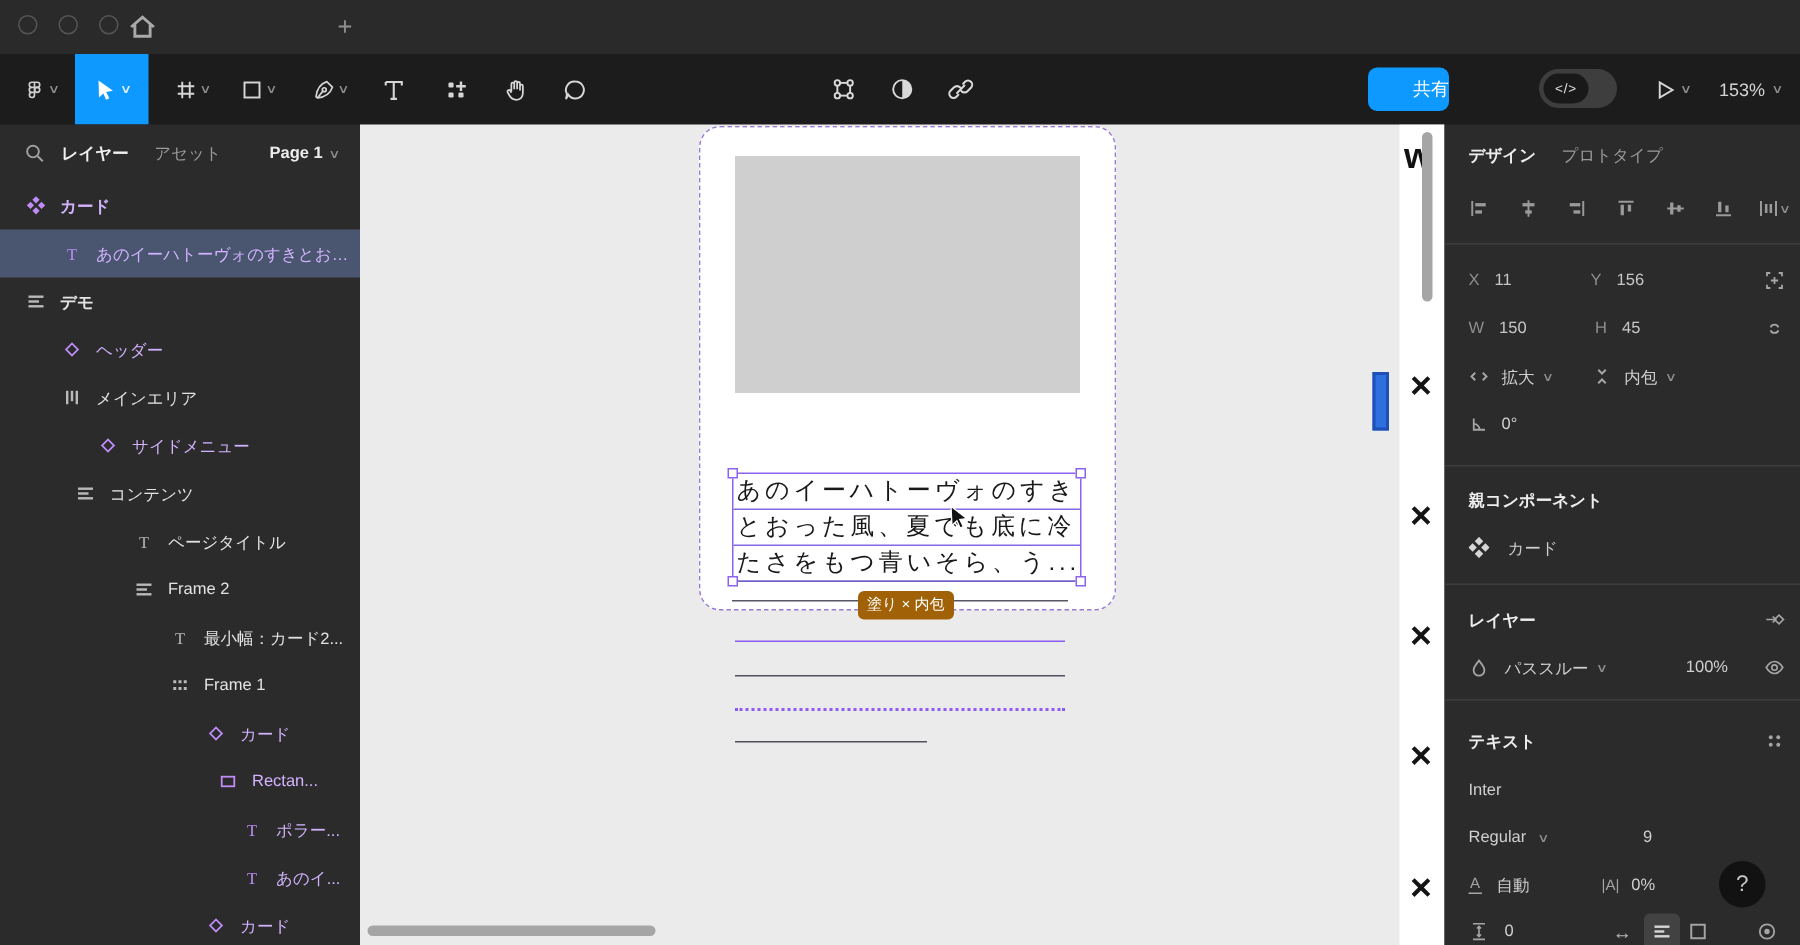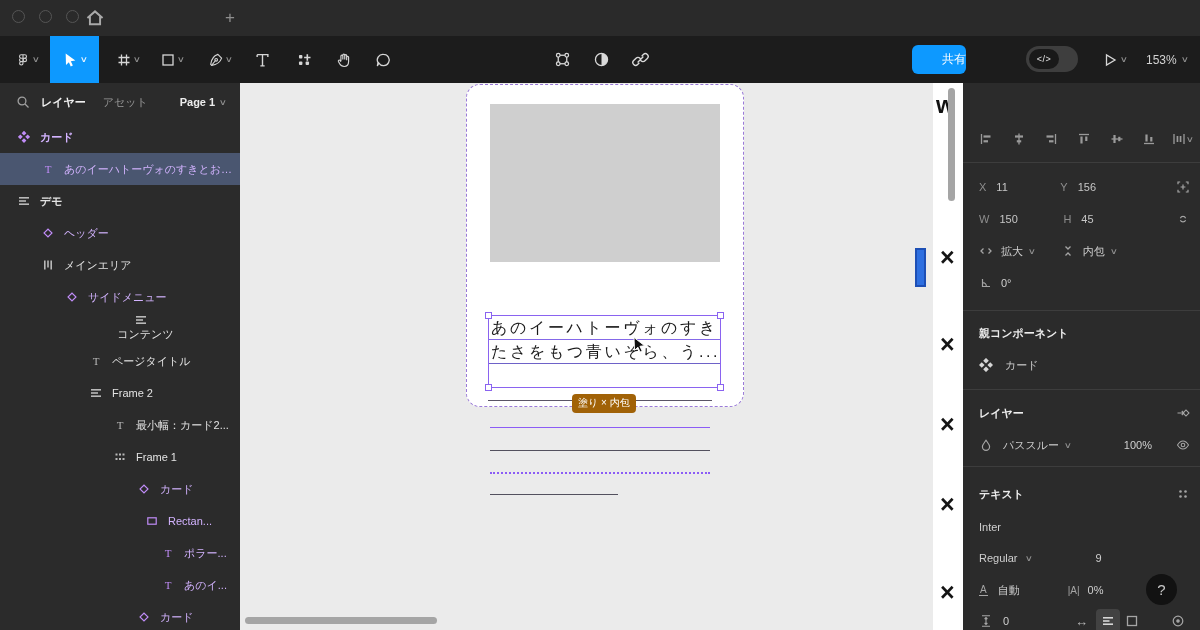--- a/index.html
+++ b/index.html
@@ -253,21 +253,21 @@
         <span class="lbl">メインエリア</span>
       </div>
       <div class="lrow purple" style="top: 160px; padding-left: 66px;">
         <span class="licon">
           <svg width="12" height="14" viewBox="0 0 12 14" fill="none" stroke="#c08cf8" stroke-width="1.2">
             <rect x="3.2" y="4.2" width="5.6" height="5.6" transform="rotate(45 6 7)"></rect>
           </svg>
         </span>
         <span class="lbl">サイドメニュー</span>
       </div>
-      <div class="lrow" style="top: 192px; padding-left: 51px; flex-direction: column;">
+      <div class="lrow" style="top: 192px; padding-left: 51px;">
         <span class="licon">
           <svg width="12" height="14" viewBox="0 0 12 14" fill="#b9b9b9">
             <rect x="1" y="3" width="10" height="1.6"></rect>
             <rect x="1" y="6.2" width="7" height="1.6"></rect>
             <rect x="1" y="9.4" width="10" height="1.6"></rect>
           </svg>
         </span>
         <span class="lbl">コンテンツ</span>
       </div>
       <div class="lrow" style="top: 224px; padding-left: 90px;">
@@ -350,20 +350,21 @@
         <span class="lbl">カード</span>
       </div>
     </div>
 </div>
 
 <div id="canvas" class="abs">
   <div id="card">
     <div id="card-img"></div>
     <div id="textsel">
       <div class="tline">あのイーハトーヴォのすき</div>
+      <div class="tline">とおった風、夏でも底に冷</div>
       <div class="tline" style="border-bottom-color:#6e62c8">たさをもつ青いそら、う...</div>
       <div class="handle" style="left:-4px;top:-4px"></div>
       <div class="handle" style="right:-4px;top:-4px"></div>
       <div class="handle" style="left:-4px;bottom:-4px"></div>
       <div class="handle" style="right:-4px;bottom:-4px"></div>
     </div>
   </div>
   <div id="card-underline"></div>
   <div class="stroke-line" style="left:250px;top:344px;width:220px;border-top:1.5px solid #8b5cf6"></div>
   <div class="stroke-line" style="left:250px;top:367px;width:220px;border-top:1.5px solid #53505e"></div>
@@ -385,20 +386,24 @@
   <div id="v-scroll"></div>
   <div id="h-scroll"></div>
   <div id="cursor">
     <svg width="15" height="16" viewBox="0 0 15 16">
         <path d="M1 0.5 L11.5 8.7 L6.9 9.3 L9.2 14 L7.1 15 L4.9 10.2 L1.6 13.3 Z" fill="#111" stroke="#fff" stroke-width="0.9"></path>
       </svg>
   </div>
 </div>
 
 <div id="right-panel" class="abs">
+  <div class="rp-row" style="top:8px">
+    <span class="rp-head">デザイン</span>
+    <span style="color:#9a9a9a;margin-left:17px">プロトタイプ</span>
+  </div>
   <div class="rp-row" style="top:44px;left:11px;right:6px;justify-content:space-between" id="align-row">
       <span class="alcell">
         <svg width="14" height="14" viewBox="0 0 14 14">
           <path fill="none" stroke="#9a9a9a" stroke-width="1.3" d="M2.5 2 V12"></path>
           <rect fill="#9a9a9a" x="4.5" y="3.4" width="7" height="2.2"></rect>
           <rect fill="#9a9a9a" x="4.5" y="8.2" width="4.5" height="2.2"></rect>
         </svg>
       </span>
       <span class="alcell">
         <svg width="14" height="14" viewBox="0 0 14 14">

